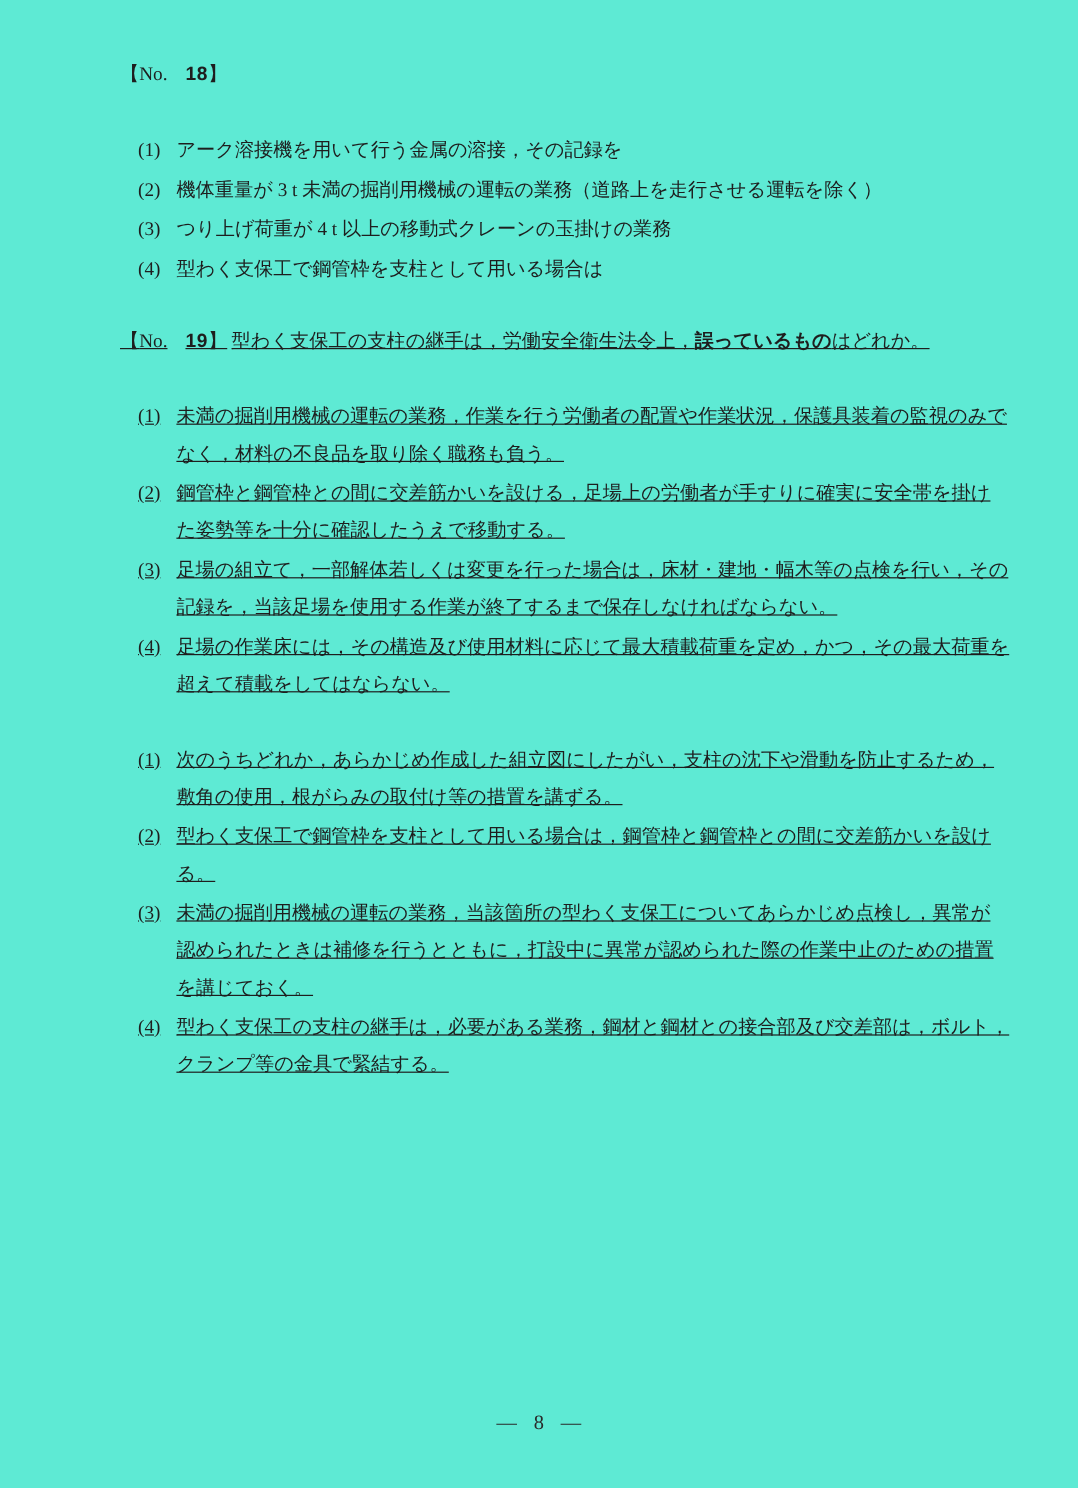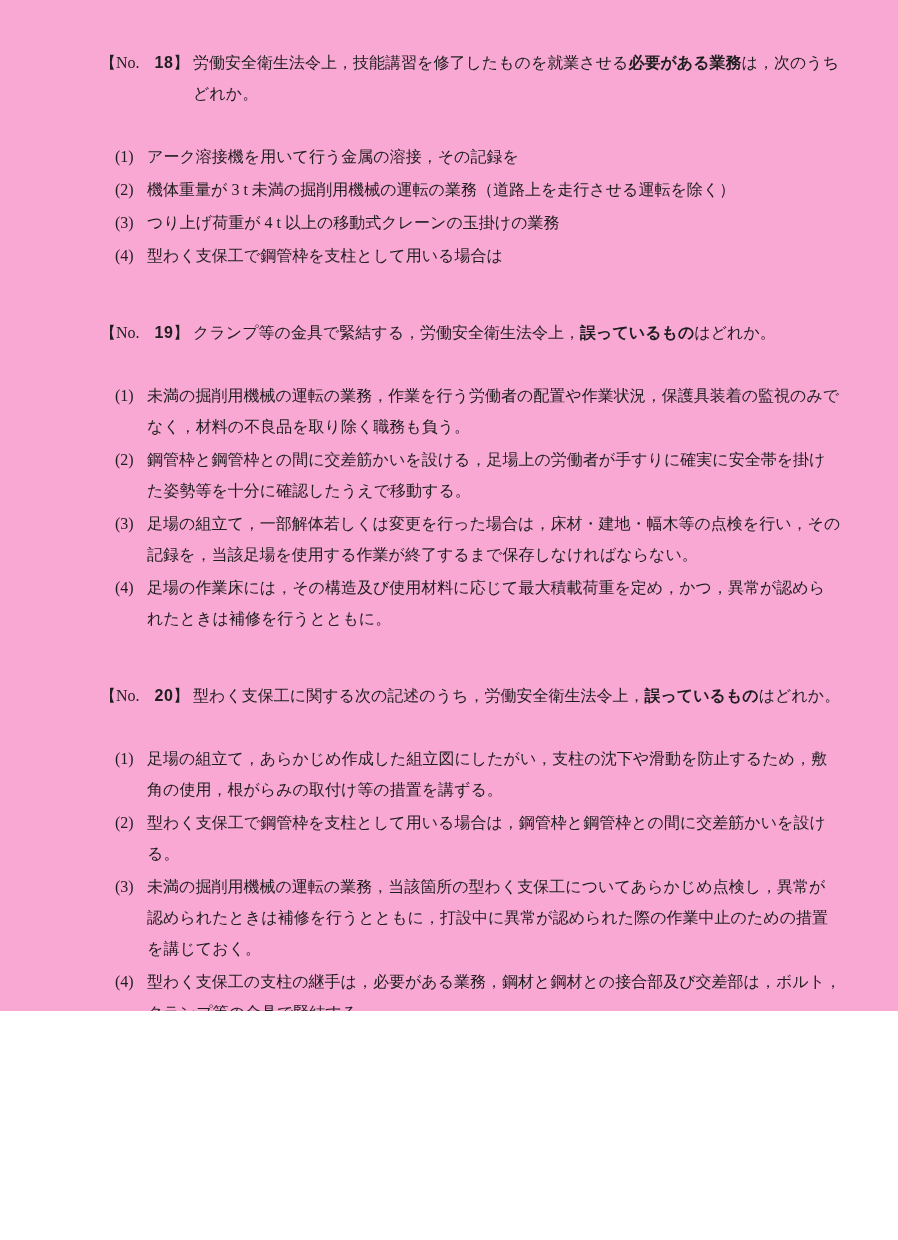--- a/index.html
+++ b/index.html
@@ -3,32 +3,33 @@
 <meta charset="utf-8">
 <style>
   html, body {
     margin: 0;
     padding: 0;
     background: #ffffff;
   }
   .page {
     position: relative;
     width: 898px;
-    height: 1011px;
-    background: #f9a8d4;
+    height: 1240px;
+    background: #5eead4;
     font-family: "Liberation Serif", "DejaVu Serif", serif;
     color: #1e1e1e;
     font-size: 16px;
     overflow: hidden;
   }
   .content {
     padding: 47px 57px 0 100px;
   }
   .question + .question {
-    margin-top: 46px;
+    margin-top: 29px;
+    text-decoration: underline;
   }
   .q-header {
     display: flex;
     line-height: 31px;
   }
   .q-no {
     flex: 0 0 93px;
     white-space: nowrap;
   }
   .q-no .num {
@@ -81,21 +82,20 @@
 </style>
 </head>
 <body>
 
 <div class="page">
   <div class="content">
 
     <section class="question">
       <div class="q-header">
         <span class="q-no"><span>【</span><span>No.</span><span class="num">18</span><span>】</span></span>
-        <span class="q-text"><span>労働安全衛生法令上，技能講習を修了したものを就業させる</span><span class="q-bold">必要がある業務</span><span>は，次のうちどれか。</span></span>
       </div>
       <ol class="options">
         <li class="option">
           <span class="opt-num">(1)</span>
           <span class="opt-text">アーク溶接機を用いて行う金属の溶接，その記録を</span>
         </li>
         <li class="option">
           <span class="opt-num">(2)</span>
           <span class="opt-text">機体重量が 3 t 未満の掘削用機械の運転の業務（道路上を走行させる運転を除く）</span>
         </li>
@@ -106,51 +106,47 @@
         <li class="option">
           <span class="opt-num">(4)</span>
           <span class="opt-text">型わく支保工で鋼管枠を支柱として用いる場合は</span>
         </li>
       </ol>
     </section>
 
     <section class="question">
       <div class="q-header">
         <span class="q-no"><span>【</span><span>No.</span><span class="num">19</span><span>】</span></span>
-        <span class="q-text"><span>クランプ等の金具で緊結する，労働安全衛生法令上，</span><span class="q-bold">誤っているもの</span><span>はどれか。</span></span>
+        <span class="q-text"><span>型わく支保工の支柱の継手は，労働安全衛生法令上，</span><span class="q-bold">誤っているもの</span><span>はどれか。</span></span>
       </div>
       <ol class="options">
         <li class="option">
           <span class="opt-num">(1)</span>
           <span class="opt-text">未満の掘削用機械の運転の業務，作業を行う労働者の配置や作業状況，保護具装着の監視のみでなく，材料の不良品を取り除く職務も負う。</span>
         </li>
         <li class="option">
           <span class="opt-num">(2)</span>
           <span class="opt-text">鋼管枠と鋼管枠との間に交差筋かいを設ける，足場上の労働者が手すりに確実に安全帯を掛けた姿勢等を十分に確認したうえで移動する。</span>
         </li>
         <li class="option">
           <span class="opt-num">(3)</span>
           <span class="opt-text">足場の組立て，一部解体若しくは変更を行った場合は，床材・建地・幅木等の点検を行い，その記録を，当該足場を使用する作業が終了するまで保存しなければならない。</span>
         </li>
         <li class="option">
           <span class="opt-num">(4)</span>
-          <span class="opt-text">足場の作業床には，その構造及び使用材料に応じて最大積載荷重を定め，かつ，異常が認められたときは補修を行うとともに。</span>
+          <span class="opt-text">足場の作業床には，その構造及び使用材料に応じて最大積載荷重を定め，かつ，その最大荷重を超えて積載をしてはならない。</span>
         </li>
       </ol>
     </section>
 
     <section class="question">
-      <div class="q-header">
-        <span class="q-no"><span>【</span><span>No.</span><span class="num">20</span><span>】</span></span>
-        <span class="q-text"><span>型わく支保工に関する次の記述のうち，労働安全衛生法令上，</span><span class="q-bold">誤っているもの</span><span>はどれか。</span></span>
-      </div>
       <ol class="options">
         <li class="option">
           <span class="opt-num">(1)</span>
-          <span class="opt-text">足場の組立て，あらかじめ作成した組立図にしたがい，支柱の沈下や滑動を防止するため，敷角の使用，根がらみの取付け等の措置を講ずる。</span>
+          <span class="opt-text">次のうちどれか，あらかじめ作成した組立図にしたがい，支柱の沈下や滑動を防止するため，敷角の使用，根がらみの取付け等の措置を講ずる。</span>
         </li>
         <li class="option">
           <span class="opt-num">(2)</span>
           <span class="opt-text">型わく支保工で鋼管枠を支柱として用いる場合は，鋼管枠と鋼管枠との間に交差筋かいを設ける。</span>
         </li>
         <li class="option">
           <span class="opt-num">(3)</span>
           <span class="opt-text">未満の掘削用機械の運転の業務，当該箇所の型わく支保工についてあらかじめ点検し，異常が認められたときは補修を行うとともに，打設中に異常が認められた際の作業中止のための措置を講じておく。</span>
         </li>
         <li class="option">

